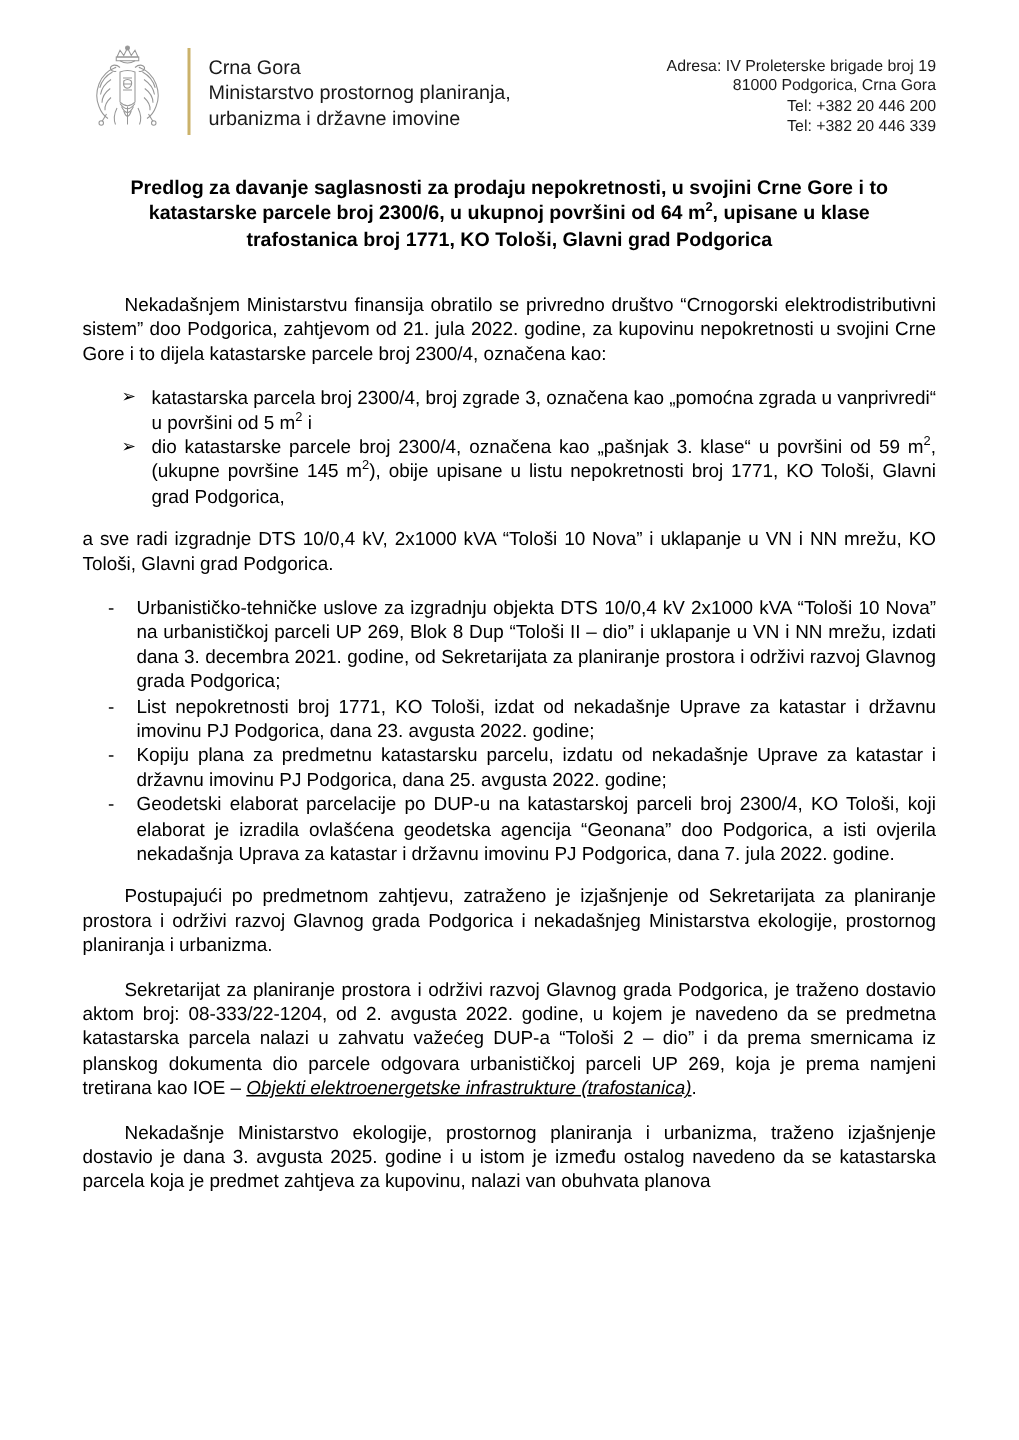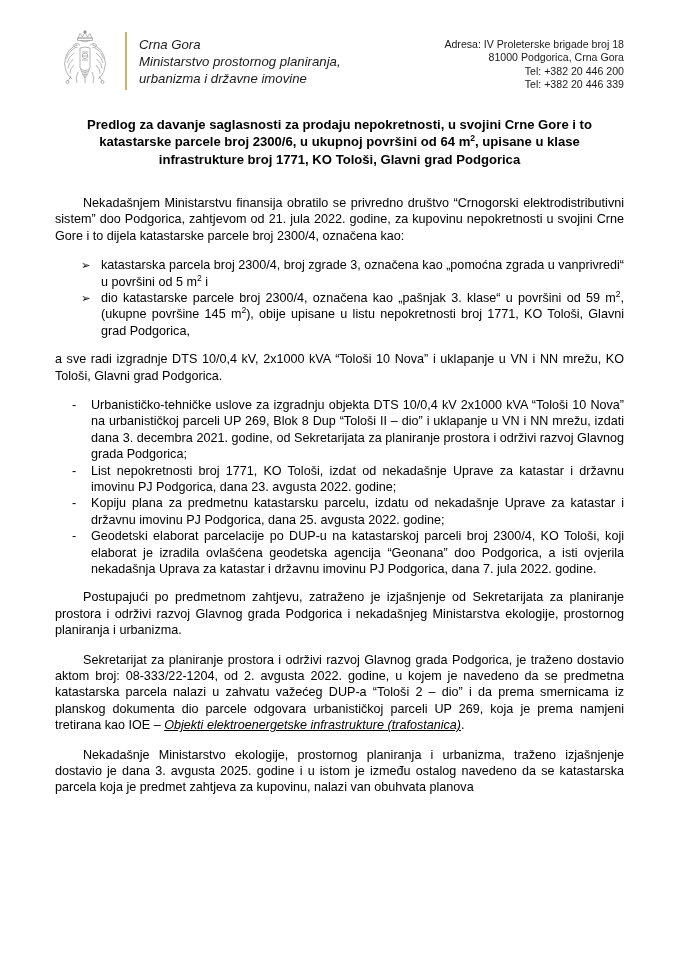--- a/index.html
+++ b/index.html
@@ -47,21 +47,21 @@
     margin: 4px 12px 4px 10px;
     background: #cbb26a;
   }
   .lh-titles {
     font-size: 13.2px;
     line-height: 16.8px;
     color: #1a1a1a;
     padding-top: 9px;
     white-space: nowrap;
   }
-  .lh-titles div { letter-spacing: 0.0px; font-style: italic; }
+  .lh-titles div { letter-spacing: 0.0px; }
 
   .lh-right {
     text-align: right;
     font-size: 10.6px;
     line-height: 13.3px;
     color: #1a1a1a;
     padding-top: 10px;
     white-space: nowrap;
   }
 
@@ -191,31 +191,31 @@
       <div class="lh-divider"></div>
 
       <div class="lh-titles">
         <div>Crna Gora</div>
         <div>Ministarstvo prostornog planiranja,</div>
         <div>urbanizma i državne imovine</div>
       </div>
     </div>
 
     <div class="lh-right">
-      <div>Adresa: IV Proleterske brigade broj 18</div>
+      <div>Adresa: IV Proleterske brigade broj 19</div>
       <div>81000 Podgorica, Crna Gora</div>
       <div>Tel: +382 20 446 200</div>
       <div>Tel: +382 20 446 339</div>
     </div>
   </div>
 
   <div class="doc-title">
     <span>Predlog za davanje saglasnosti za prodaju nepokretnosti, u svojini Crne Gore i to</span>
     <span>katastarske parcele broj 2300/6, u ukupnoj površini od 64 m</span><sup>2</sup><span>, upisane u klase</span>
-    <span>infrastrukture broj 1771, KO Tološi, Glavni grad Podgorica</span>
+    <span>trafostanica broj 1771, KO Tološi, Glavni grad Podgorica</span>
   </div>
 
   <div class="body">
 
     <p class="para">Nekadašnjem Ministarstvu finansija obratilo se privredno društvo “Crnogorski elektrodistributivni sistem” doo Podgorica, zahtjevom od 21. jula 2022. godine, za kupovinu nepokretnosti u svojini Crne Gore i to dijela katastarske parcele broj 2300/4, označena kao:</p>
 
     <ul class="arrow-list">
       <li>
         <span class="marker">➢</span>
         <span>katastarska parcela broj 2300/4, broj zgrade 3, označena kao „pomoćna zgrada u vanprivredi“ u površini od 5 m</span><sup>2</sup><span> i</span>

